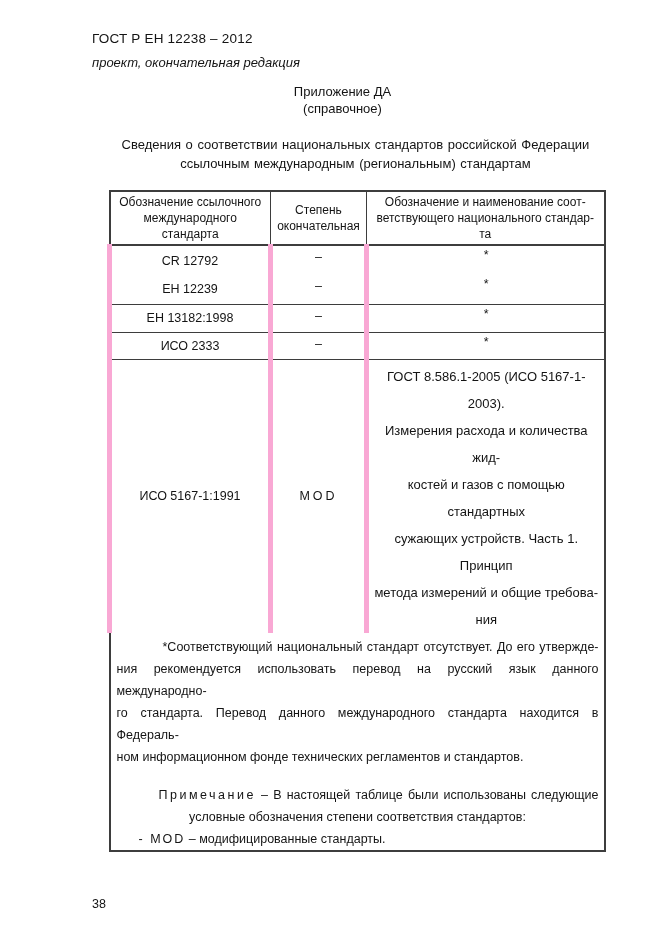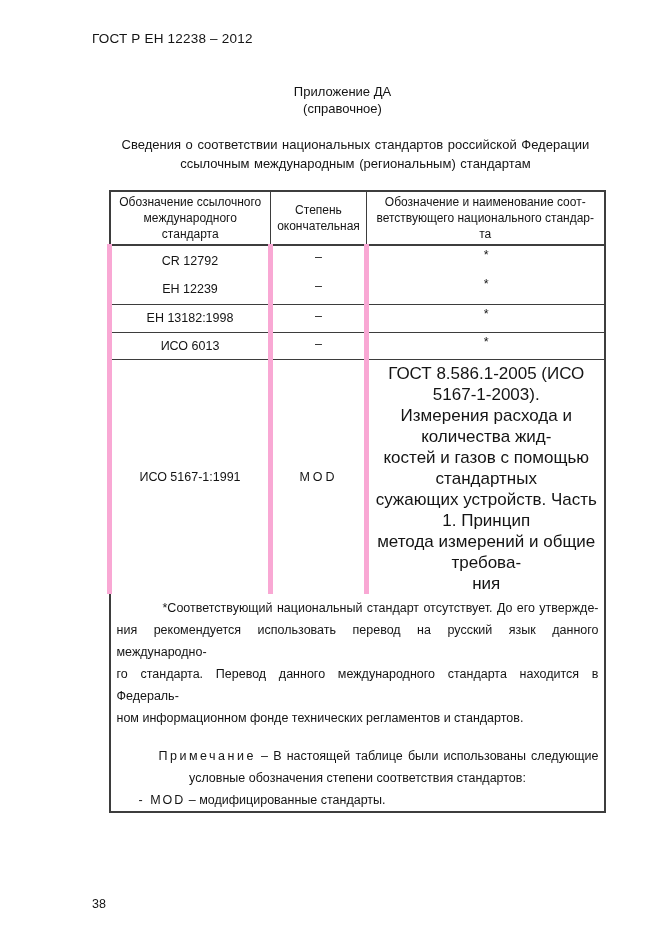--- a/index.html
+++ b/index.html
@@ -29,21 +29,21 @@
   thead tr{height:48px;}
   .r1{height:30px;}.r2{height:29px;}.r3{height:28px;}.r4{height:27px;}
   .rbig{height:126px;}
   .hr td{border-bottom:1px solid #3d3d3d;}
   td.ref{text-align:center;vertical-align:middle;}
   td.deg{text-align:center;vertical-align:top;padding-top:4px;}
   td.nat{text-align:center;vertical-align:top;padding-top:2px;}
   .rbig td.deg{vertical-align:middle;padding-top:0;letter-spacing:3px;}
   td.natbig{
     white-space:pre-line;text-align:center;vertical-align:top;
-    padding:3px 2px 0 2px;line-height:21px;font-size:17px;
+    padding:3px 2px 0 2px;line-height:27px;font-size:13px;
   }
   .rfoot{height:175px;}
   .rfoot td{border:none;}
   .footcell{vertical-align:top;padding:3px 5px 0 6px !important;font-size:12.5px;margin-left:36px;}
   .fline{line-height:22px;}
   .fjust{text-align:justify;text-align-last:justify;}
   .find{text-indent:46px;}
   .note{margin-top:16px;}
   .nline1{line-height:22px;text-indent:42px;}
   .nlabel{letter-spacing:2.5px;}
@@ -51,20 +51,21 @@
   .nitem{line-height:22px;padding-left:22px;}
   .nilabel{letter-spacing:2px;}
   .pageno{position:absolute;left:92px;top:897px;font-size:12.5px;}
 </style>
 </head>
 <body>
 
 <div class="page">
 
   <div class="doc-number">ГОСТ Р ЕН 12238 – 2012</div>
+  <div class="doc-status">проект, окончательная редакция</div>
 
   <div class="annex">
     <div>Приложение ДА</div>
     <div>(справочное)</div>
   </div>
 
   <div class="title">
     <div>Сведения о соответствии национальных стандартов российской Федерации</div>
     <div>ссылочным международным (региональным) стандартам</div>
   </div>
@@ -97,21 +98,21 @@
         <td class="ref">ЕН 12239</td>
         <td class="deg">–</td>
         <td class="nat">*</td>
       </tr>
       <tr class="r3 hr">
         <td class="ref">ЕН 13182:1998</td>
         <td class="deg">–</td>
         <td class="nat">*</td>
       </tr>
       <tr class="r4 hr">
-        <td class="ref">ИСО 6013</td>
+        <td class="ref">ИСО 2333</td>
         <td class="deg">–</td>
         <td class="nat">*</td>
       </tr>
       <tr class="rbig">
         <td class="ref">ИСО 5167-1:1991</td>
         <td class="deg">MOD</td>
         <td class="natbig">ГОСТ 8.586.1-2005 (ИСО 5167-1-2003).
 Измерения расхода и количества жид-
 костей и газов с помощью стандартных
 сужающих устройств. Часть 1. Принцип

